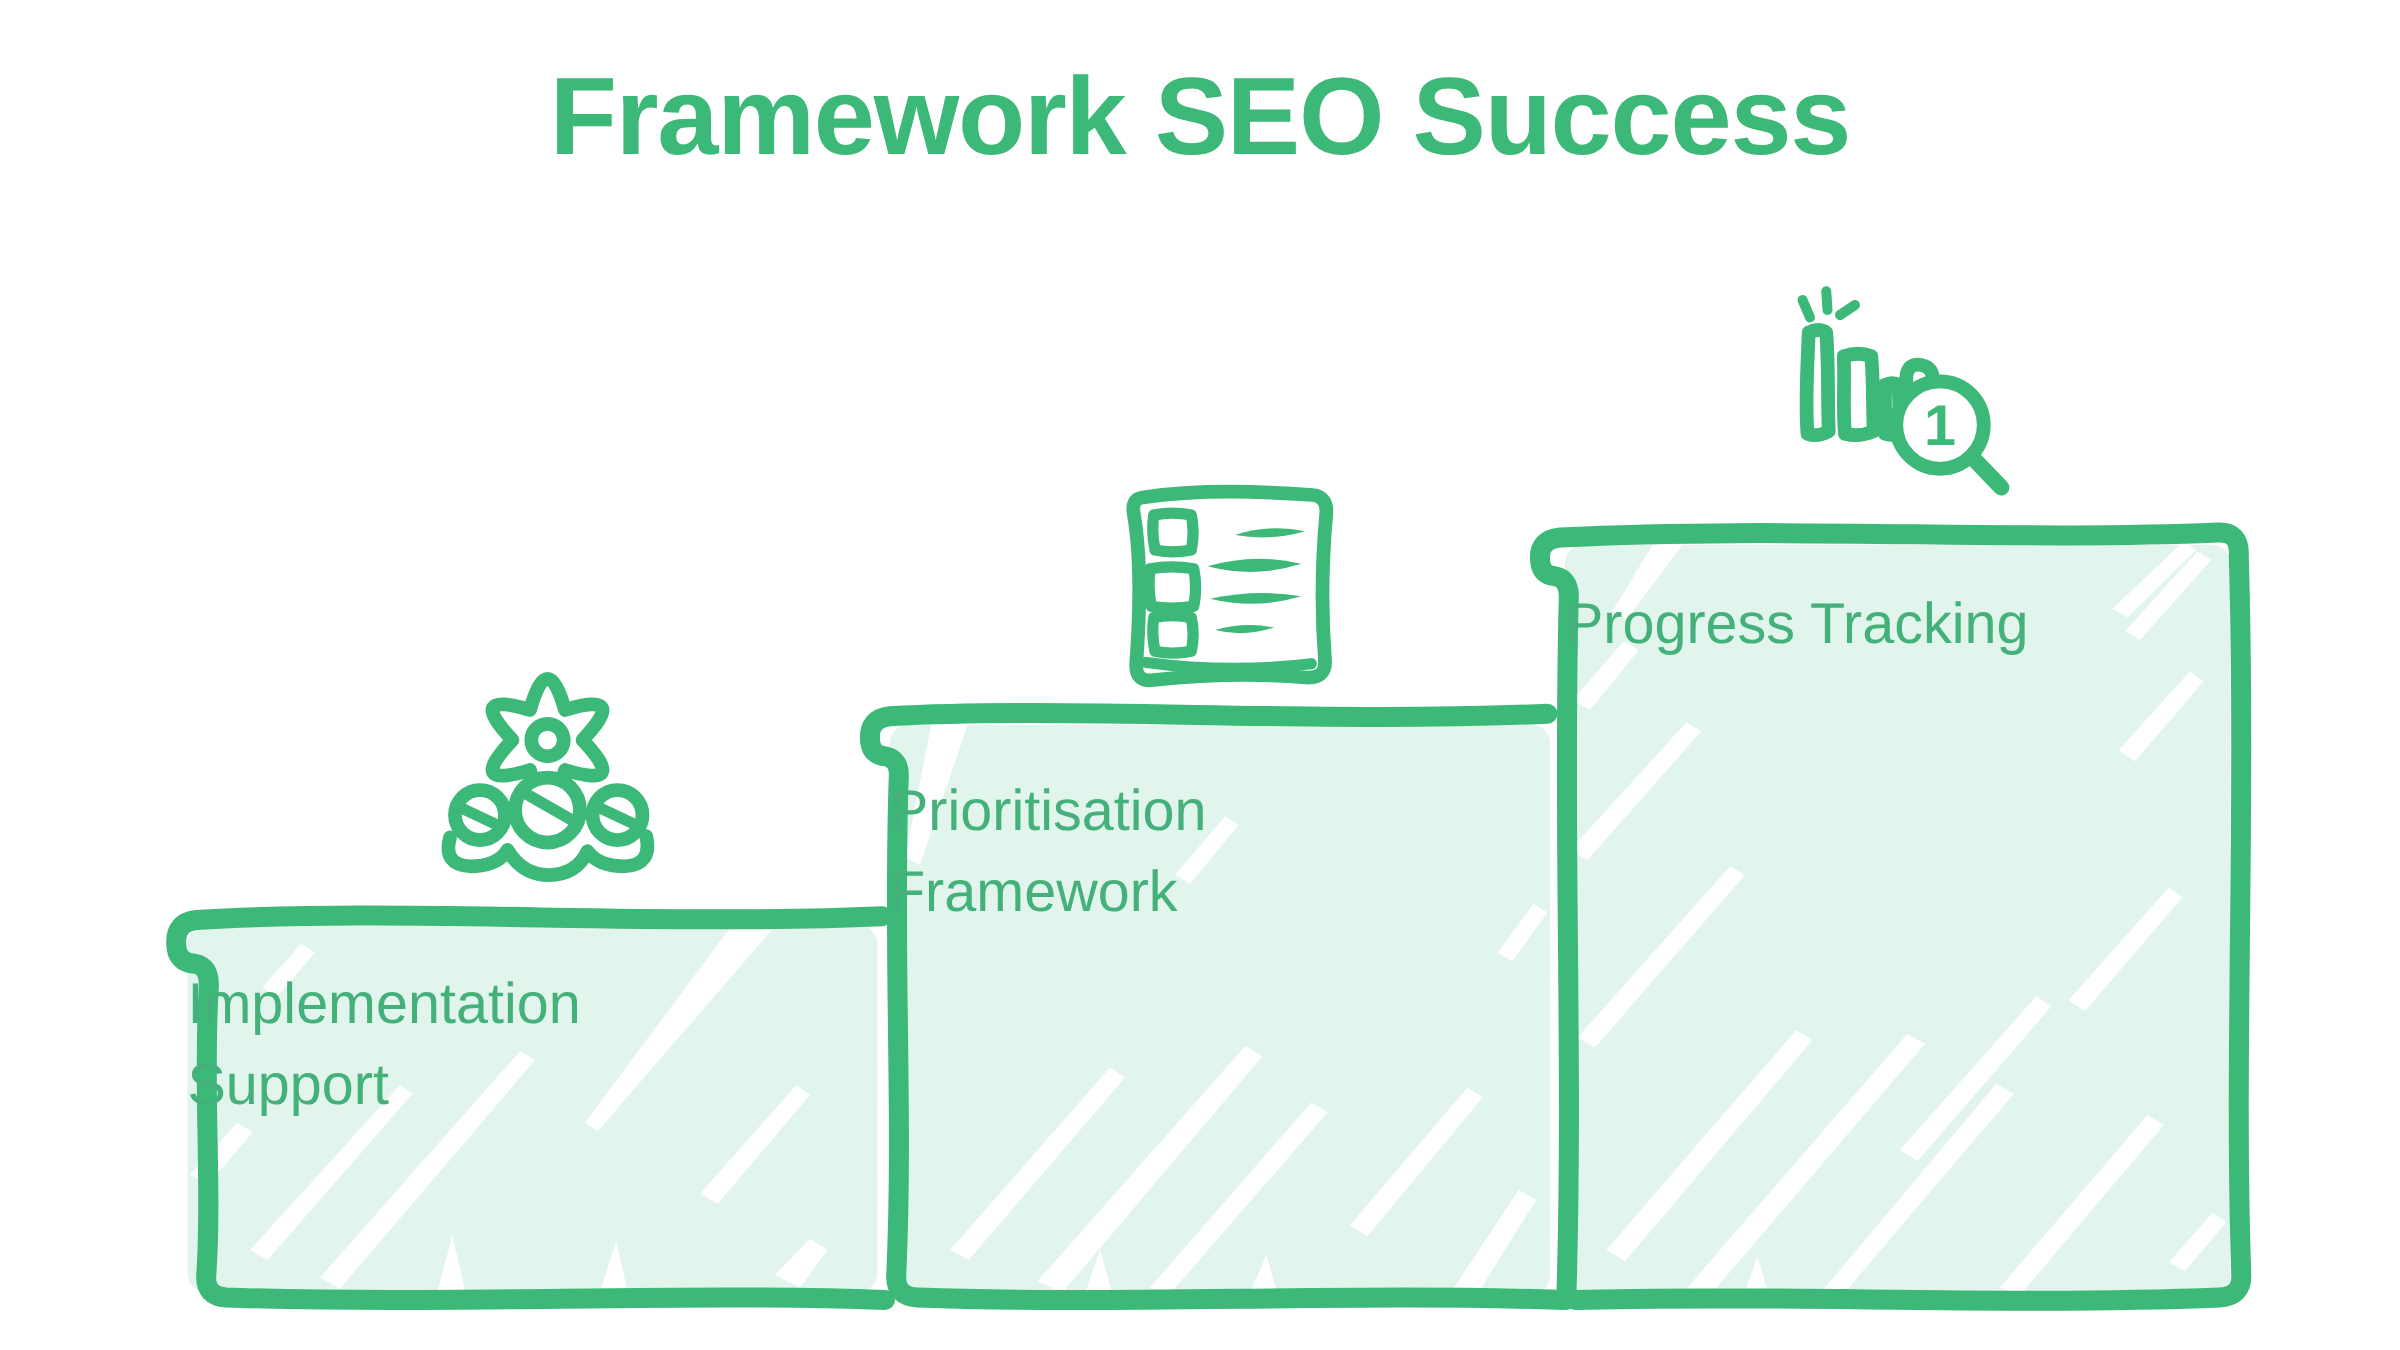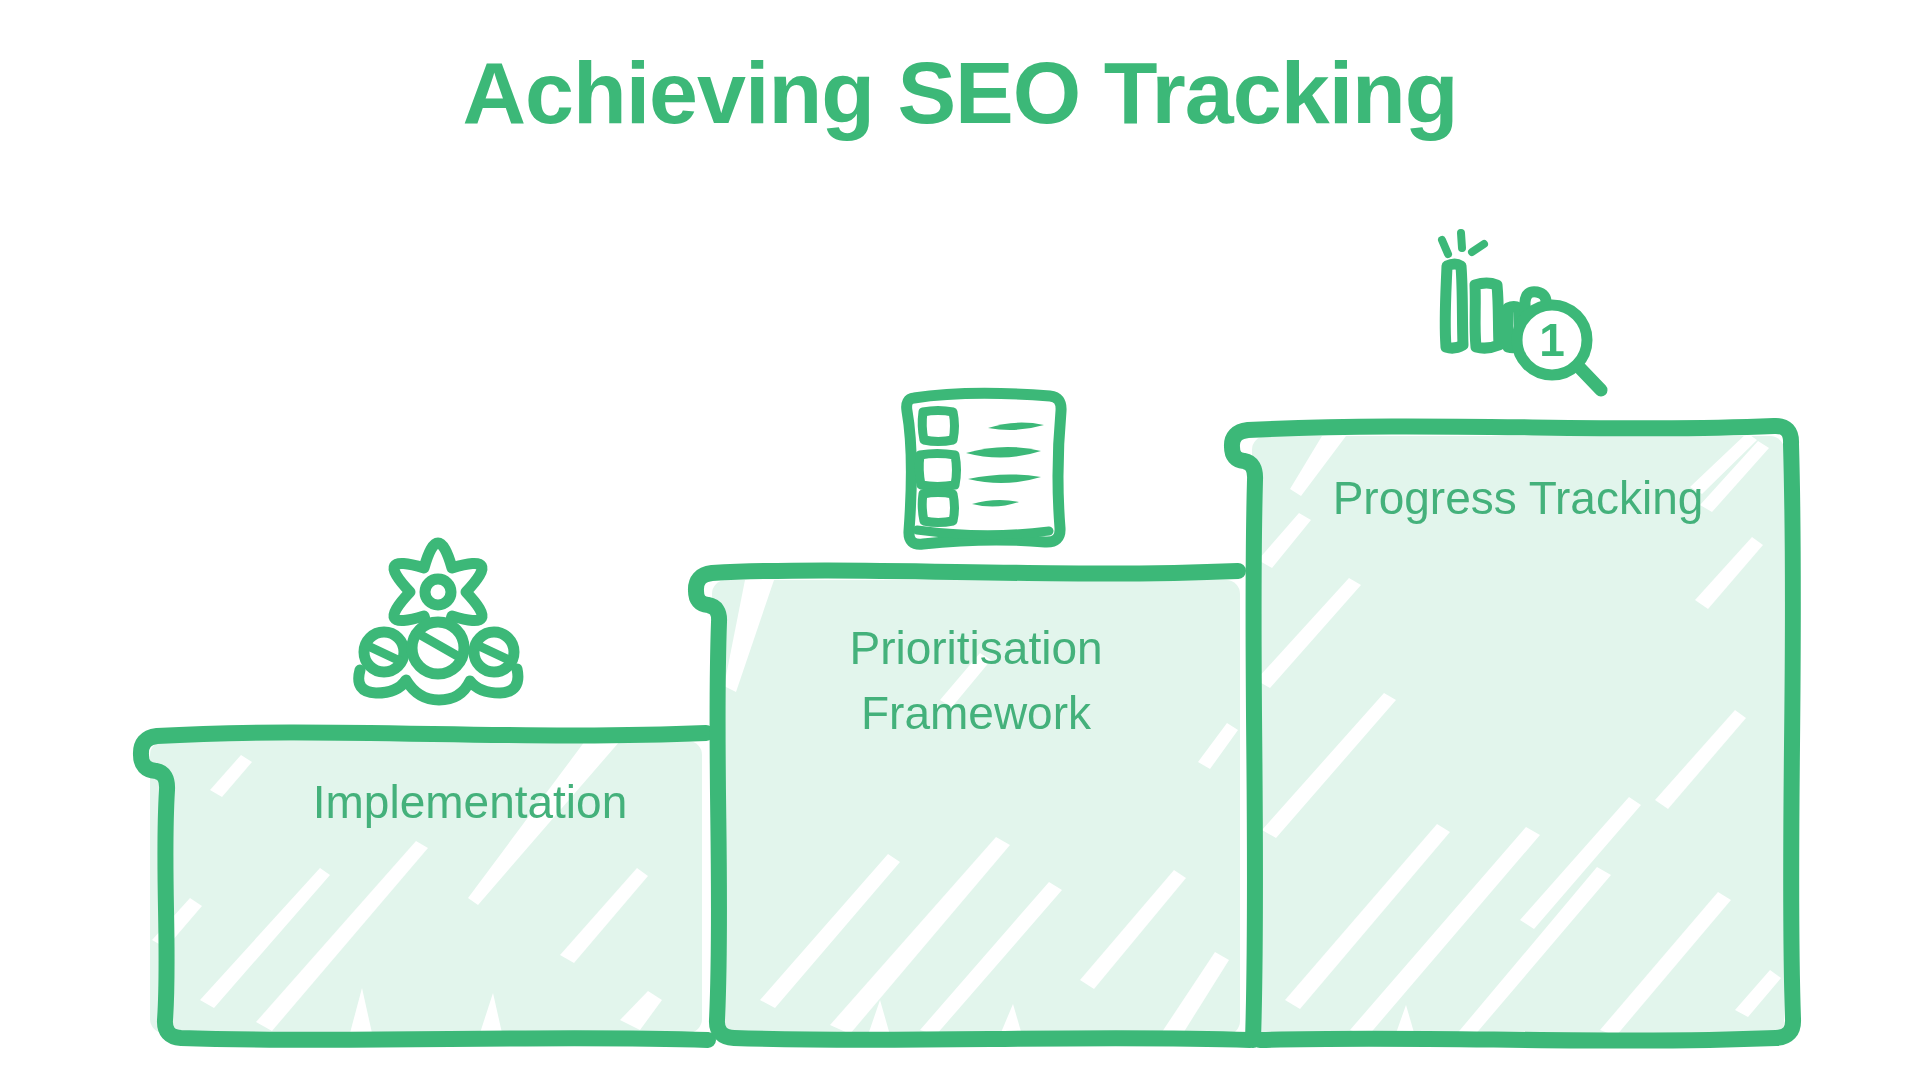--- a/index.html
+++ b/index.html
@@ -11,21 +11,21 @@
   *{margin:0;padding:0;box-sizing:border-box;}
   body{background:var(--background);font-family:"Liberation Sans",sans-serif;}
   .stage{position:relative;width:1920px;height:1080px;background:var(--background);overflow:hidden;}
   .title{
     position:absolute;top:42px;left:0;width:100%;
     text-align:center;font-size:88px;font-weight:700;
     color:var(--accent);letter-spacing:-1px;
   }
   .art{position:absolute;left:0;top:0;}
   .step-label{
-    position:absolute;text-align:center;
+    position:absolute;
     font-size:46px;line-height:1.42;font-weight:400;
     color:var(--label-text);
   }
   .step-label span{display:block;}
   .lbl-1{left:150px;top:770px;width:640px;}
   .lbl-2{left:712px;top:616px;width:528px;}
   .lbl-3{left:1252px;top:466px;width:532px;}
 
   
   .border{fill:none;stroke:var(--accent);stroke-width:16;stroke-linecap:round;stroke-linejoin:round;}
@@ -34,21 +34,21 @@
   .ic{fill:#ffffff;stroke:var(--accent);stroke-width:11;stroke-linecap:round;stroke-linejoin:round;}
   .icn{fill:none;stroke:var(--accent);stroke-linecap:round;stroke-linejoin:round;}
   .fa{fill:var(--accent);}
   .badge{fill:var(--accent);font-family:"Liberation Sans",sans-serif;font-weight:700;font-size:46px;text-anchor:middle;}
 </style>
 </head>
 <body>
 
 <div class="stage">
 
-  <div class="title">Achieving SEO Tracking</div>
+  <div class="title">Framework SEO Success</div>
 
   <svg class="art" width="1920" height="1080" viewBox="0 0 1920 1080">
 
     <defs>
       <clipPath id="clip-s1">
           <rect x="150" y="741" width="552" height="292" rx="14"></rect>
         </clipPath>
       <clipPath id="clip-s2">
           <rect x="712" y="580" width="528" height="455" rx="14"></rect>
         </clipPath>
@@ -189,20 +189,21 @@
       <path class="ic" stroke-width="9" d="M 1508 308 Q 1514 305 1519 308 L 1520 346 Q 1514 349 1508 347 Z"></path>
       <path class="ic" stroke-width="9" d="M 1526 350 L 1525 302 Q 1526 290 1537 292 Q 1547 294 1546 304 L 1547 350 Z"></path>
       <circle class="ic" stroke-width="11" cx="1552" cy="340" r="35"></circle>
       <path class="icn" stroke-width="13" d="M 1578 366 L 1601 390"></path>
       <text class="badge" x="1552" y="356">1</text>
     </g>
   </svg>
 
   <div class="step-label lbl-1">
     <span>Implementation</span>
+    <span>Support</span>
   </div>
   <div class="step-label lbl-2">
     <span>Prioritisation</span>
     <span>Framework</span>
   </div>
   <div class="step-label lbl-3">
     <span>Progress Tracking</span>
   </div>
 
 </div>

